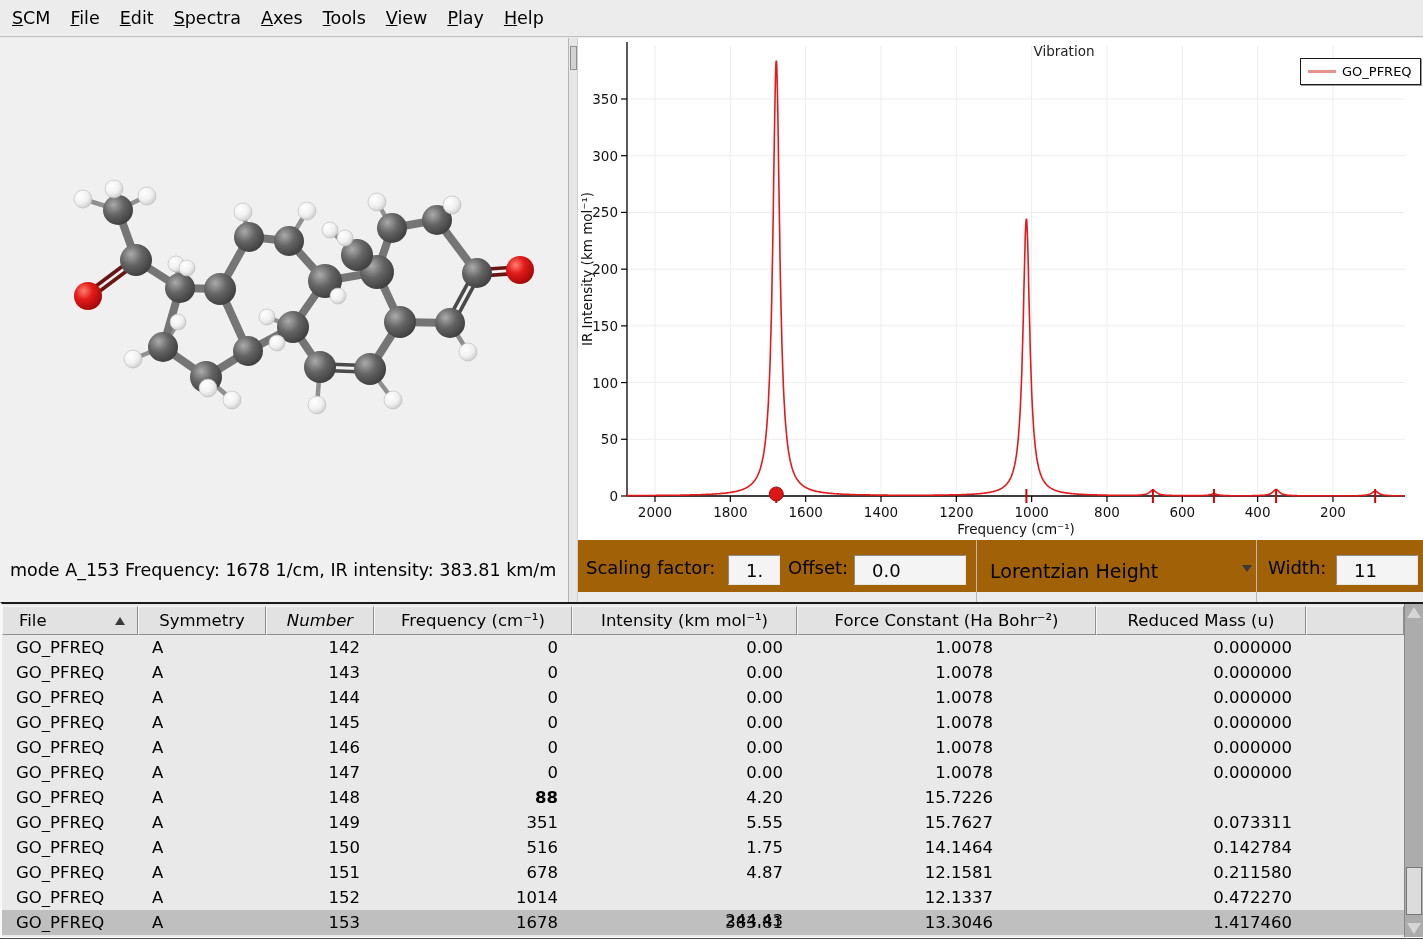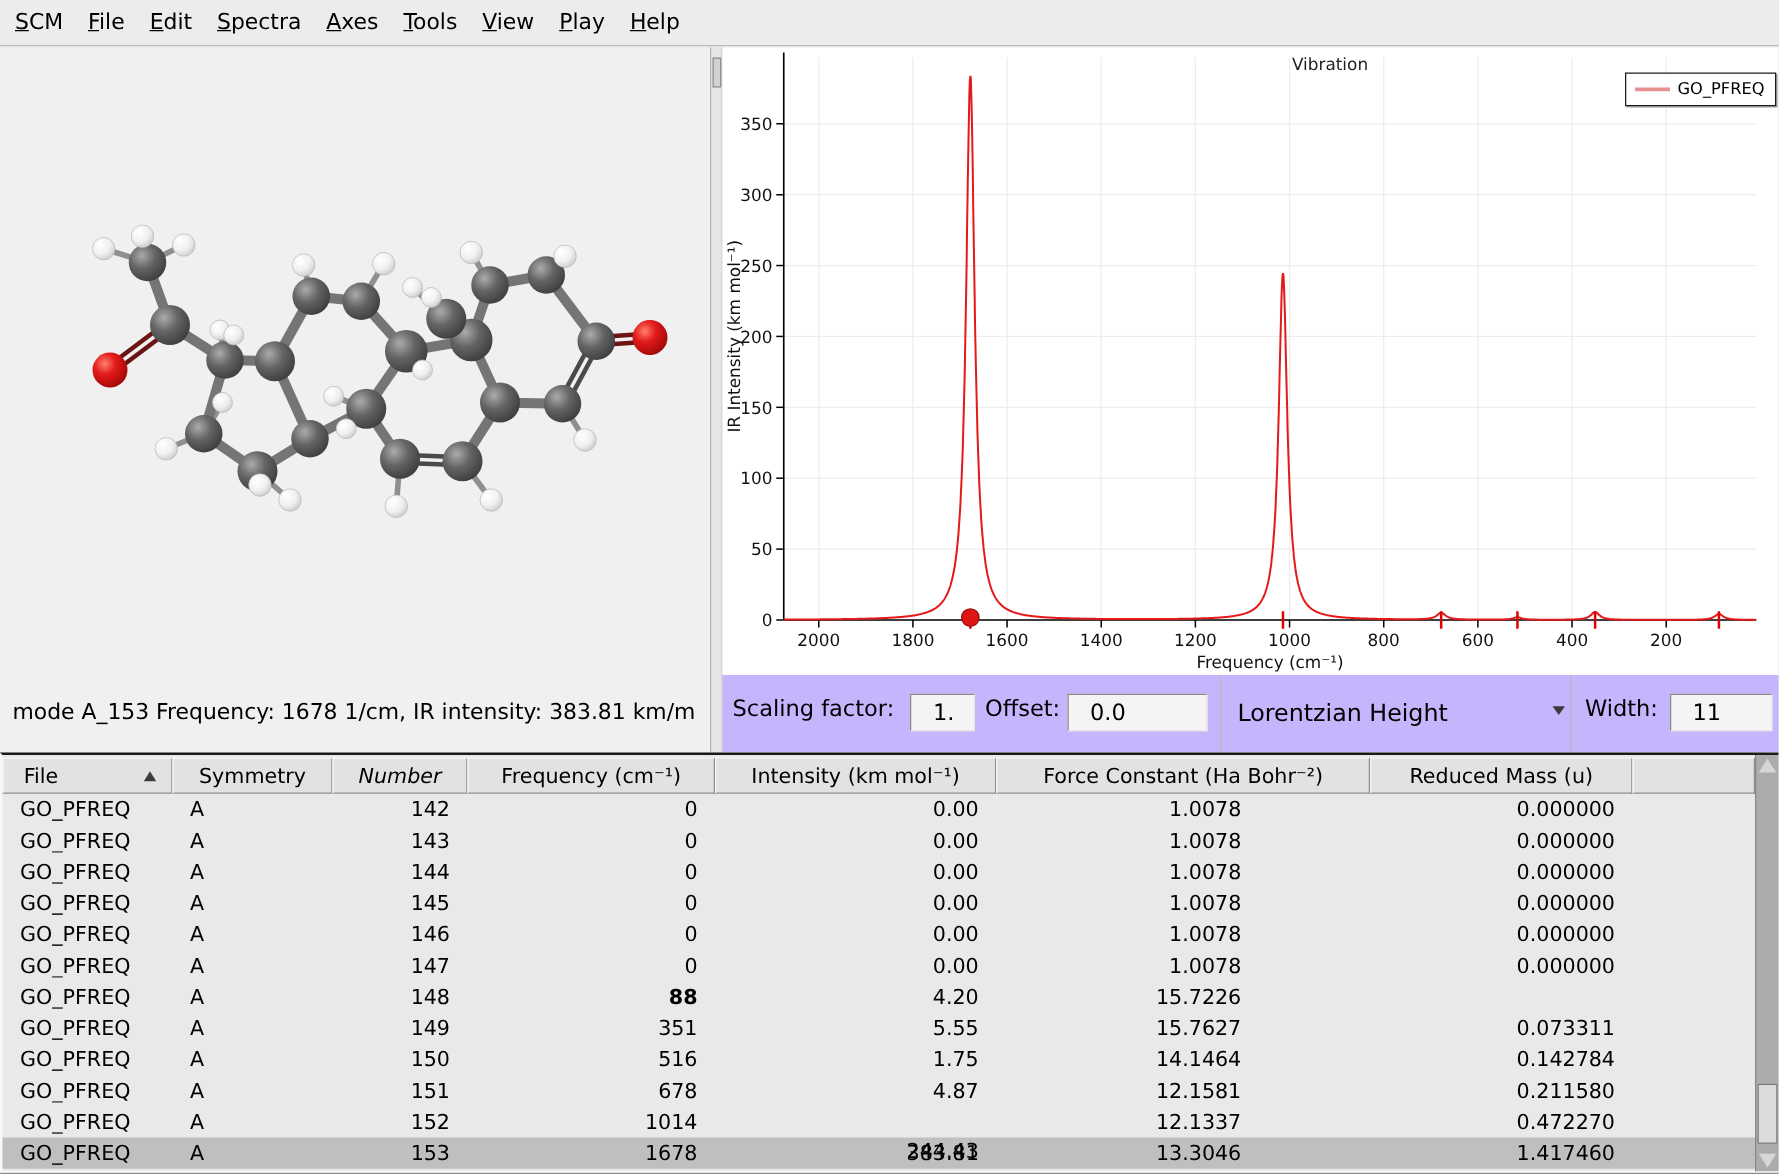--- a/index.html
+++ b/index.html
@@ -21,21 +21,21 @@
   .vsb-thumb{position:absolute;left:1px;top:8px;width:7px;height:24px;background:#d2d2d2;
     border:1px solid #8f8f8f;}
   .right{position:absolute;left:578px;top:0;width:845px;height:564px;}
   .plot-wrap{position:absolute;left:0;top:0;width:845px;height:502px;background:#ffffff;}
   .legend{position:absolute;left:722px;top:20px;height:27px;background:#fff;
     border:1px solid #1a1a1a;box-shadow:1px 1px 0 #9a9a9a;display:flex;align-items:center;
     padding:0 8px 0 7px;}
   .legend-line{display:inline-block;width:28px;height:3px;background:#e89090;margin-right:6px;}
   .legend-text{font-size:13px;}
   
-  .controls{position:absolute;left:0;top:502px;width:845px;height:62px;background:#c4b5fd;}
+  .controls{position:absolute;left:0;top:502px;width:845px;height:52px;background:#a16207;}
   .lbl{position:absolute;top:17px;font-size:18px;white-space:nowrap;}
   .inp{position:absolute;top:15px;height:30px;font-family:"DejaVu Sans",sans-serif;
     font-size:18px;background:#f4f4f4;border:1px solid;padding:0 17px;
     border-color:#8a8a8a #e6e6e6 #e6e6e6 #8a8a8a;}
   .cdiv{position:absolute;top:0;width:1px;height:62px;background:#b8b8b8;}
   .combo{position:absolute;left:404px;top:12px;width:268px;height:38px;display:flex;
     align-items:center;font-size:19px;padding-left:8px;cursor:default;}
   .combo-arrow{position:absolute;left:664px;top:25px;width:0;height:0;
     border-left:5px solid transparent;border-right:5px solid transparent;
     border-top:7px solid #3a3a3a;}

